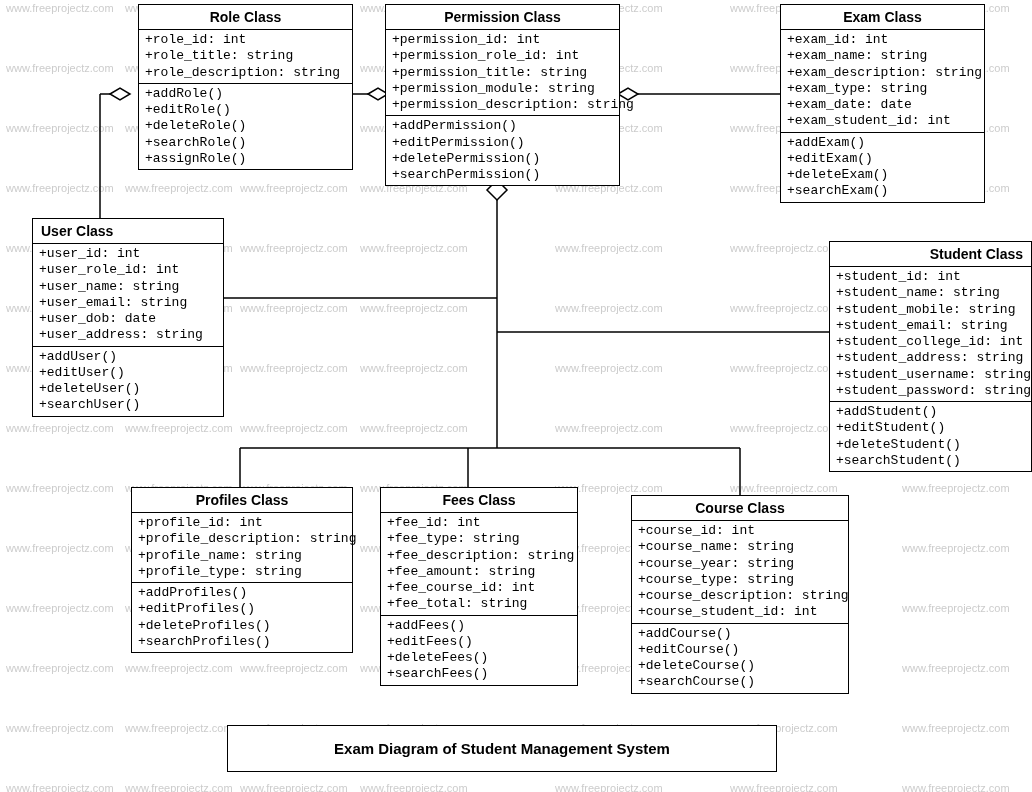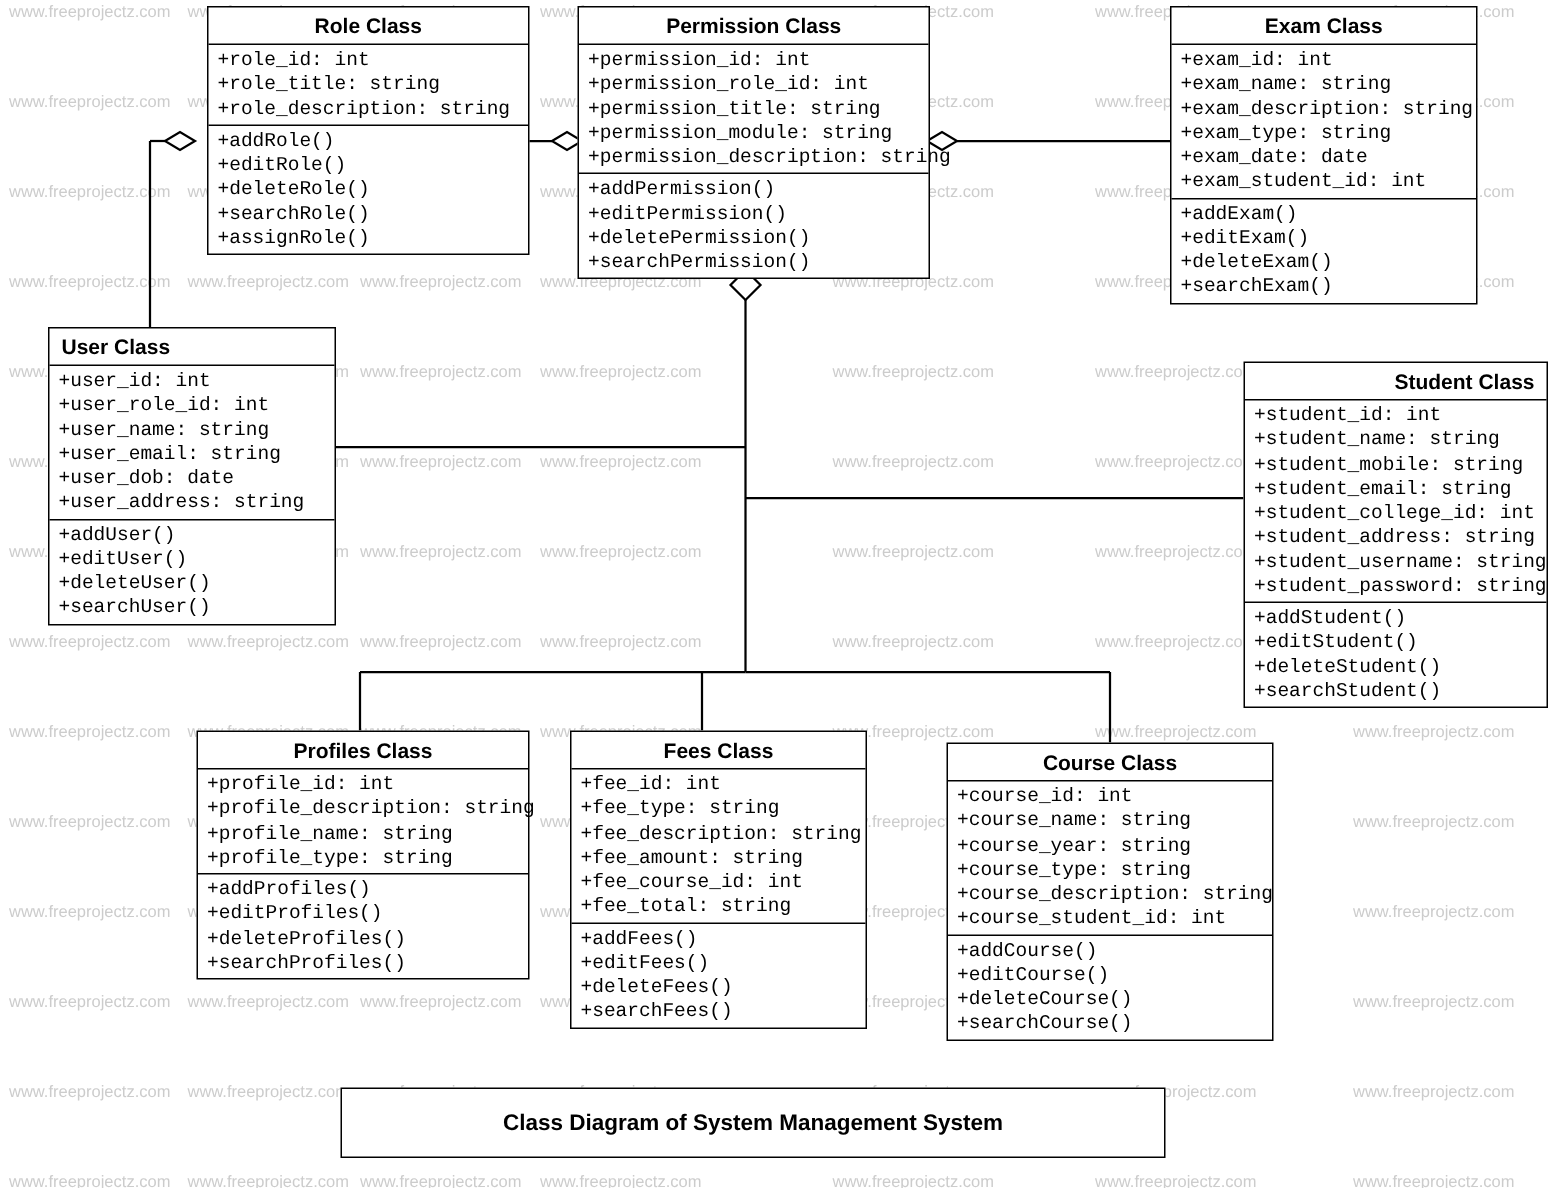--- a/index.html
+++ b/index.html
@@ -288,13 +288,13 @@
 +course_year: string
 +course_type: string
 +course_description: string
 +course_student_id: int</div>
   <div class="class-section">+addCourse()
 +editCourse()
 +deleteCourse()
 +searchCourse()</div>
 </div>
 
-<div class="diagram-title-box" style="left:227px; top:725px; width:550px;">Class Diagram of System Management System</div>
+<div class="diagram-title-box" style="left:227px; top:725px; width:550px;">Exam Diagram of Student Management System</div>
 
 </body></html>

